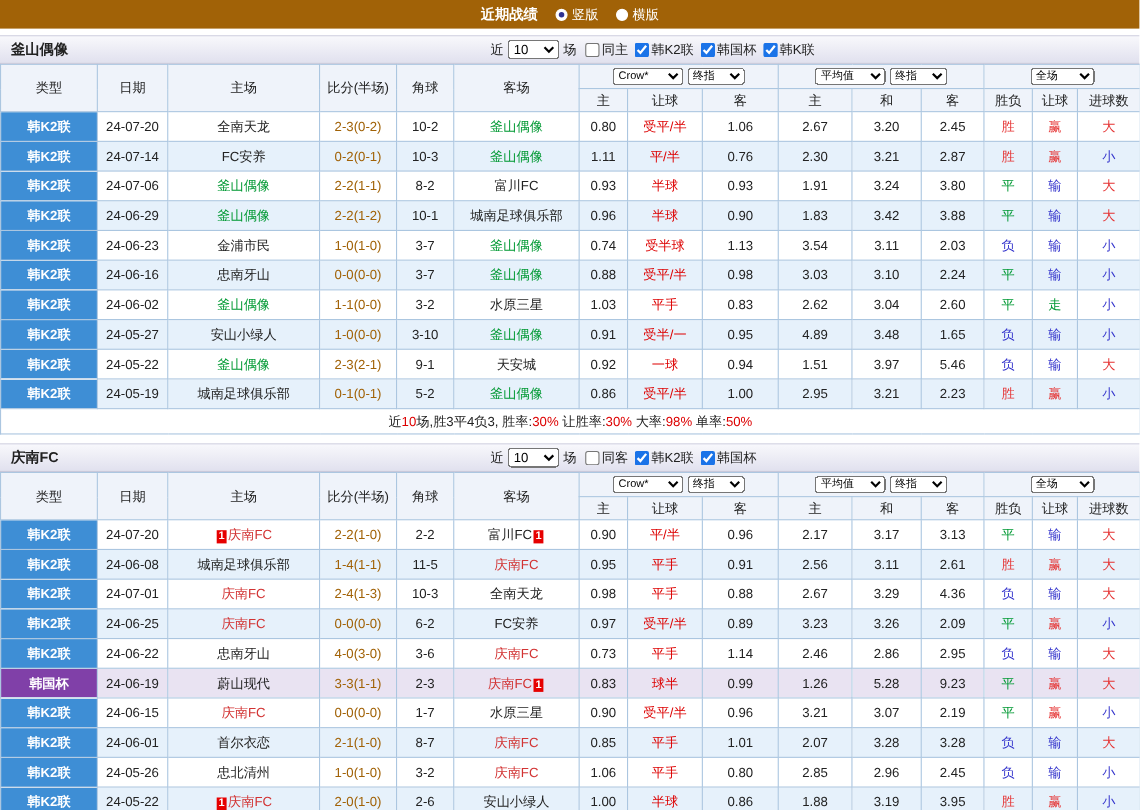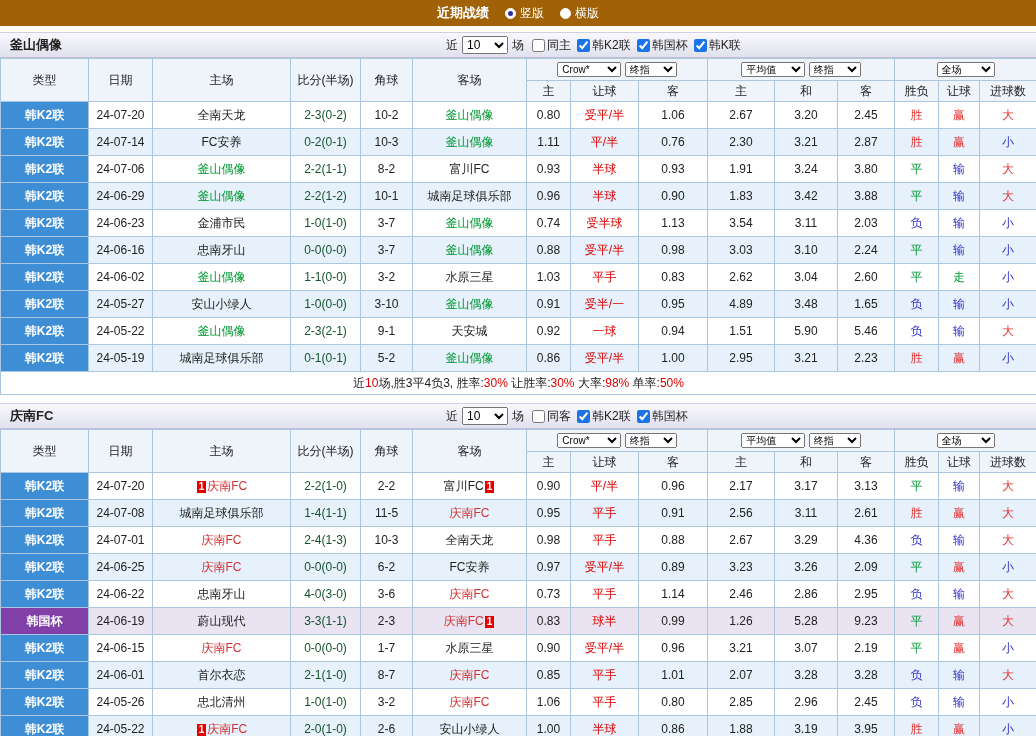--- a/index.html
+++ b/index.html
@@ -36,21 +36,21 @@
   .results thead th{background:#eff3fa;font-weight:normal;color:#222;height:20px}
   .results thead tr.sel-row th{height:21px}
   .results thead select{font-size:10px;vertical-align:middle}
   .sel-company{width:64px}
   .sel-stage{width:52px}
   .sel-scope{width:58px}
   .results tbody td{height:26px}
   .results tbody tr:nth-child(even){background:#e6f1fb}
   .results tbody tr.cup-row{background:#e9e3f2}
   td.league-cell{color:#fff;font-weight:bold}
-  .score{color:#14532d}
+  .score{color:#a16207}
   .handicap{color:#dd0000}
   .rc{display:inline-block;background:#e60000;color:#fff;font-size:10px;line-height:12px;
       padding:0 2px;margin:0 1px;font-weight:bold}
   tfoot td{height:22px;background:#fff}
   .seg-red{color:#dd0000}
 </style>
 </head>
 <body>
 
 <div class="topbar">
@@ -285,21 +285,21 @@
           <td class="league-cell" style="background: rgb(62, 142, 213);">韩K2联</td>
           <td>24-05-22</td>
           <td><span style="color: rgb(0, 153, 51);">釜山偶像</span></td>
           <td class="score">2-3(2-1)</td>
           <td>9-1</td>
           <td><span>天安城</span></td>
           <td>0.92</td>
           <td class="handicap">一球</td>
           <td>0.94</td>
           <td>1.51</td>
-          <td>5.90</td>
+          <td>3.97</td>
           <td>5.46</td>
           <td style="color: rgb(51, 51, 204);">负</td>
           <td style="color: rgb(51, 51, 204);">输</td>
           <td style="color: rgb(229, 51, 51);">大</td>
         </tr>
         <tr>
           <td class="league-cell" style="background: rgb(62, 142, 213);">韩K2联</td>
           <td>24-05-19</td>
           <td><span>城南足球俱乐部</span></td>
           <td class="score">0-1(0-1)</td>
@@ -412,21 +412,21 @@
           <td>0.96</td>
           <td>2.17</td>
           <td>3.17</td>
           <td>3.13</td>
           <td style="color: rgb(0, 153, 51);">平</td>
           <td style="color: rgb(51, 51, 204);">输</td>
           <td style="color: rgb(229, 51, 51);">大</td>
         </tr>
         <tr>
           <td class="league-cell" style="background: rgb(62, 142, 213);">韩K2联</td>
-          <td>24-07-08</td>
+          <td>24-06-08</td>
           <td><span>城南足球俱乐部</span></td>
           <td class="score">1-4(1-1)</td>
           <td>11-5</td>
           <td><span style="color: rgb(210, 51, 51);">庆南FC</span></td>
           <td>0.95</td>
           <td class="handicap">平手</td>
           <td>0.91</td>
           <td>2.56</td>
           <td>3.11</td>
           <td>2.61</td>

